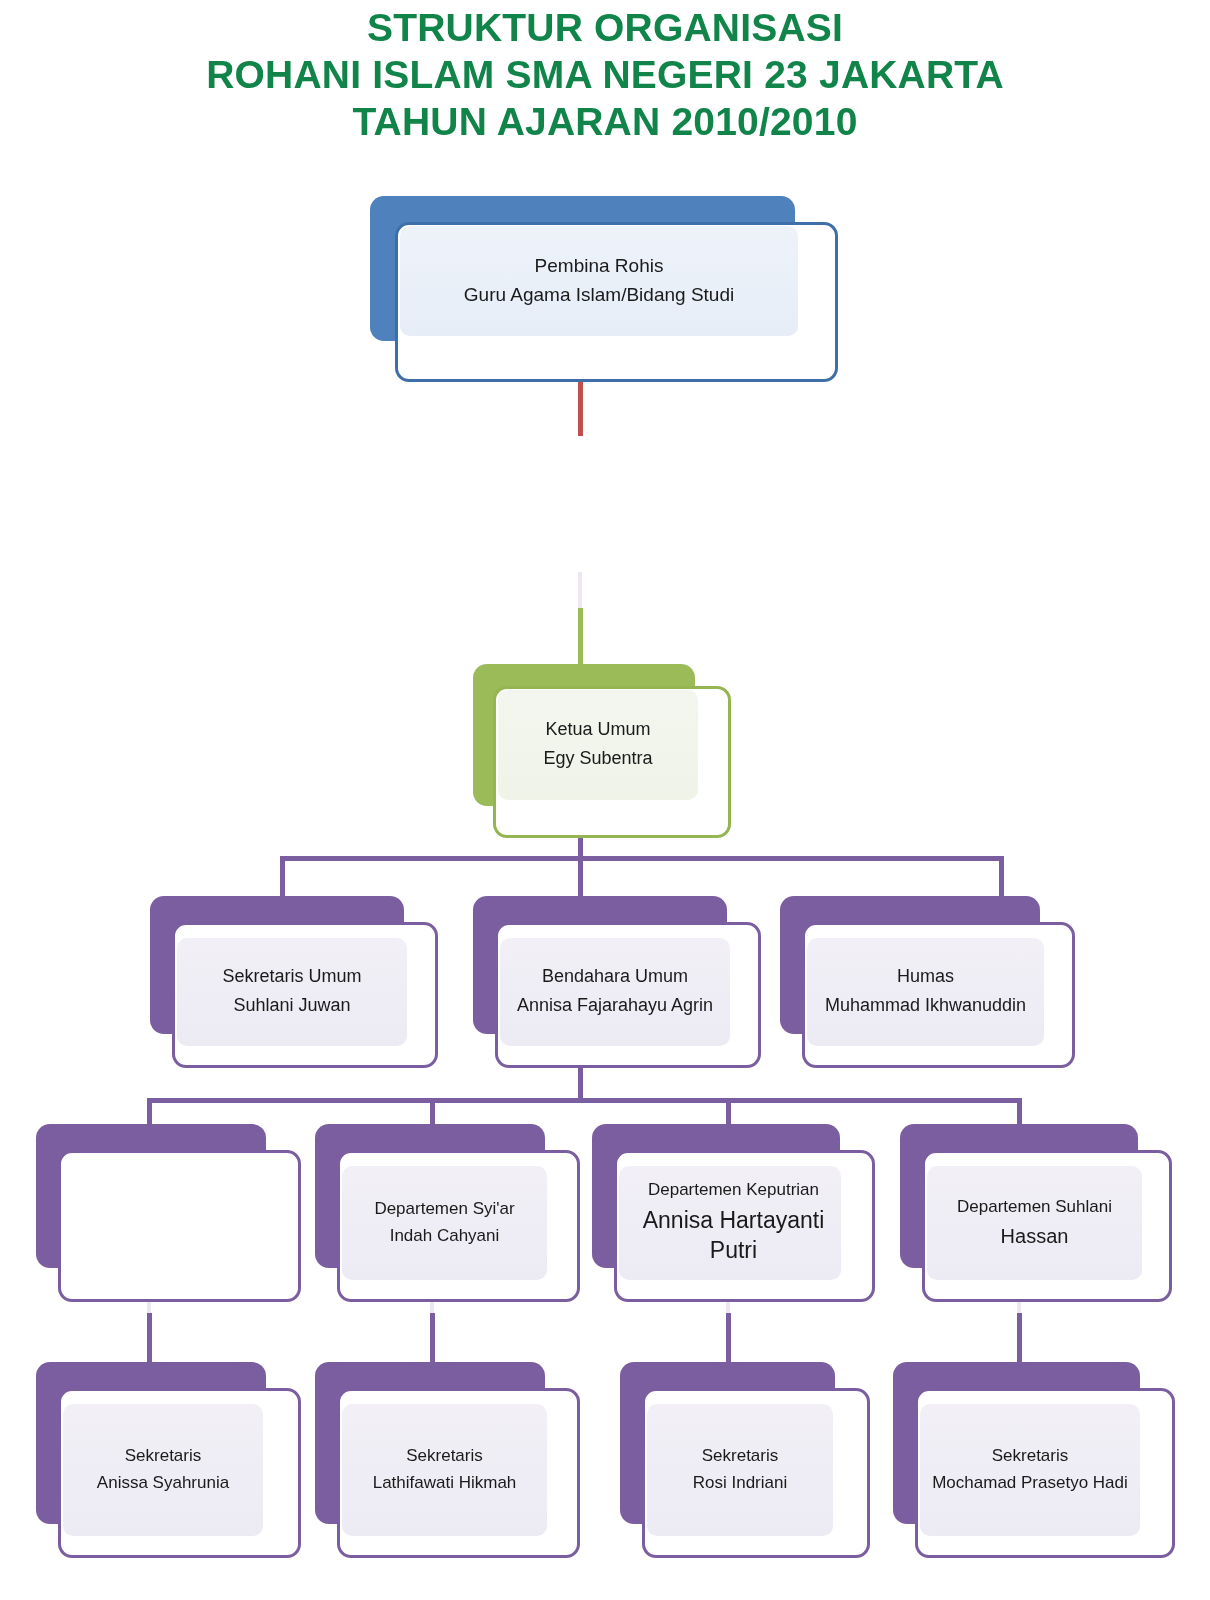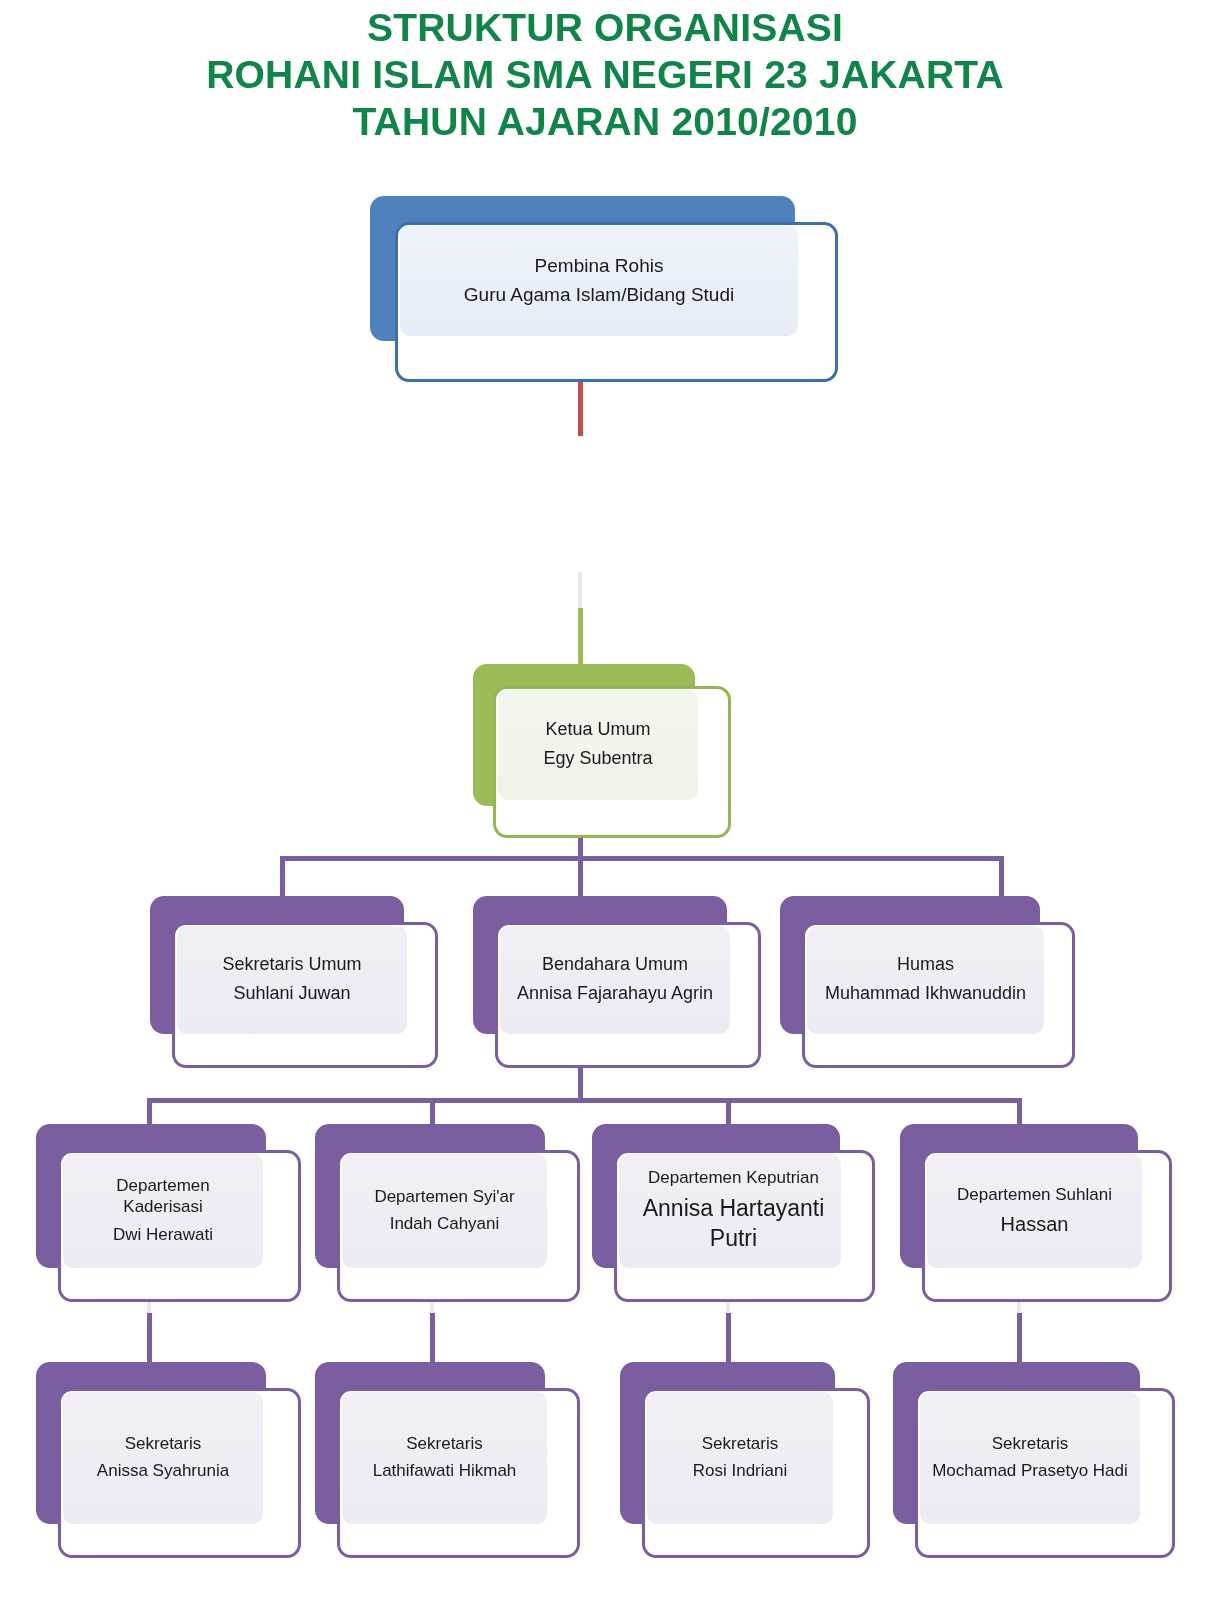--- a/index.html
+++ b/index.html
@@ -78,21 +78,21 @@
   .v-red   .back{background:#C0504D;}
   .v-red   .front{border-color:#B3413E;}
   .v-red   .inner{background:linear-gradient(#fbf0ef,#f8eae9);}
 
   .v-green .back{background:#9BBB59;}
   .v-green .front{border-color:#94B551;}
   .v-green .inner{background:linear-gradient(#f3f6ee,#eff3e8);}
 
   .v-purple .back{background:#7B5EA0;}
   .v-purple .front{border-color:#7B5EA0;}
-  .v-purple .inner{background:linear-gradient(#f2f0f6,#eceaf3);}
+  .v-purple .inner{background:linear-gradient(#f2f0f6,#eceaf3);margin-top:12px;}
 </style>
 </head>
 <body>
 
 <div id="chart-title">
   <span class="tline">STRUKTUR ORGANISASI</span>
   <span class="tline">ROHANI ISLAM SMA NEGERI 23 JAKARTA</span>
   <span class="tline">TAHUN AJARAN 2010/2010</span>
 </div>
 
@@ -173,24 +173,20 @@
     <div class="front" style="left:22px;top:26px;width:273px;height:146px;"></div>
     <div class="inner" style="left:27px;top:30px;width:237px;height:108px;">
       <div class="ttl" style="font-size:18px;">Humas</div>
       <div class="sub" style="font-size:18px;">Muhammad Ikhwanuddin</div>
     </div>
   </div>
 
   <div class="node v-purple" style="left:36px;top:1124px;width:265px;height:178px;">
     <div class="back" style="width:230px;height:144px;"></div>
     <div class="front" style="left:22px;top:26px;width:243px;height:152px;"></div>
-    <div class="inner" style="left:27px;top:30px;width:200px;height:114px;">
-      <div class="ttl" style="font-size:17px;max-width:130px;">Departemen Kaderisasi</div>
-      <div class="sub" style="font-size:17px;">Dwi Herawati</div>
-    </div>
   </div>
 
   <div class="node v-purple" style="left:315px;top:1124px;width:265px;height:178px;">
     <div class="back" style="width:230px;height:144px;"></div>
     <div class="front" style="left:22px;top:26px;width:243px;height:152px;"></div>
     <div class="inner" style="left:27px;top:30px;width:205px;height:114px;">
       <div class="ttl" style="font-size:17px;">Departemen Syi'ar</div>
       <div class="sub" style="font-size:17px;">Indah Cahyani</div>
     </div>
   </div>

